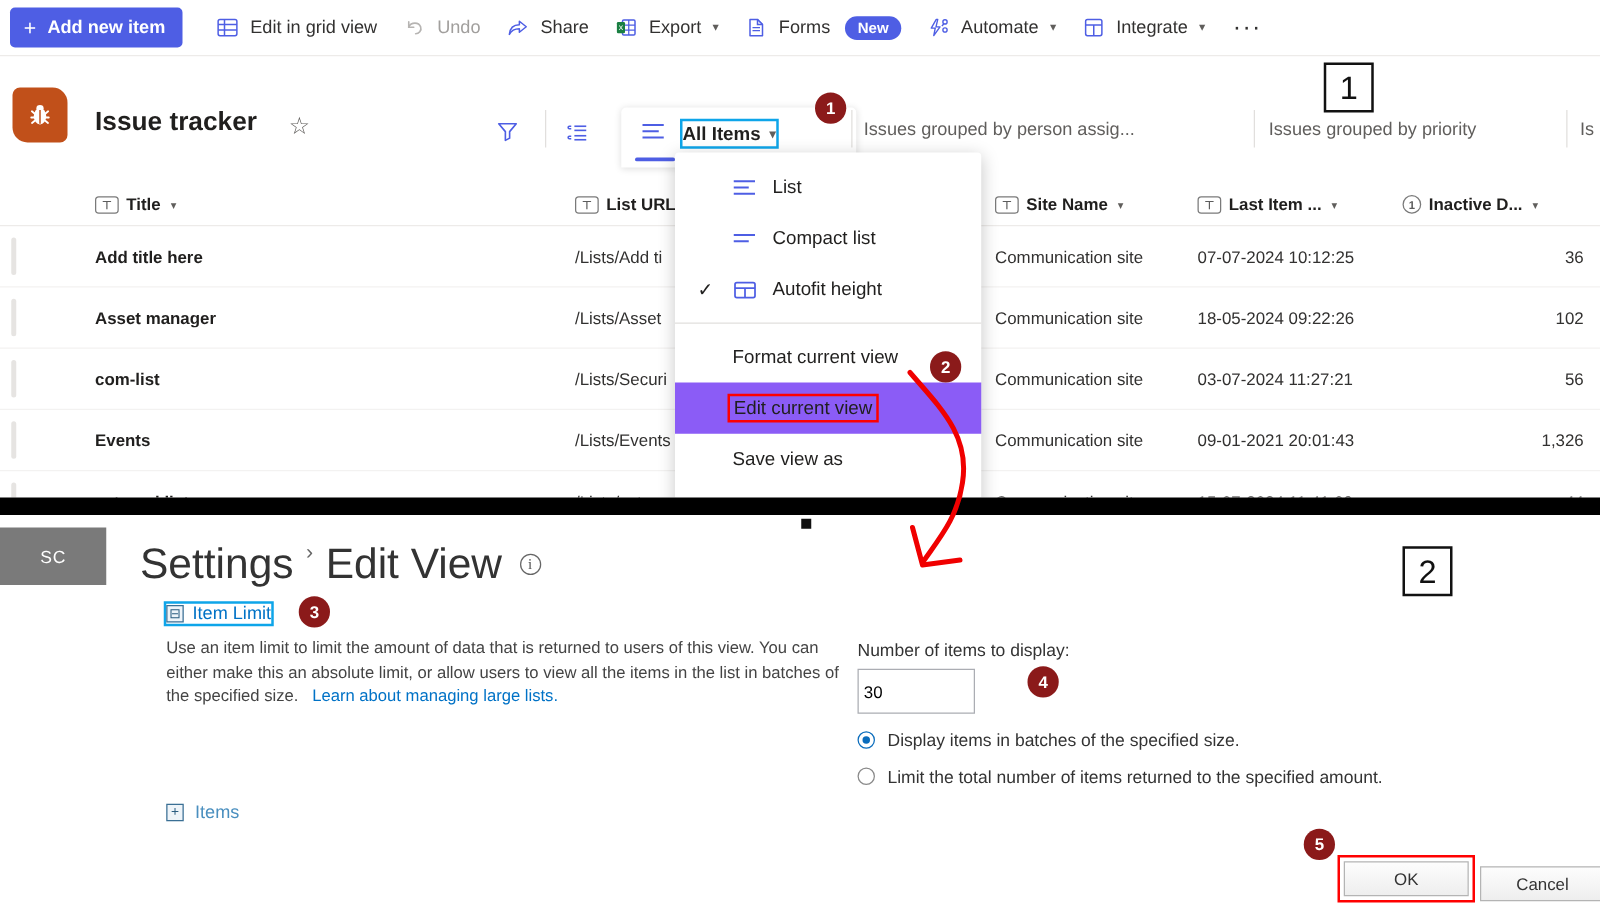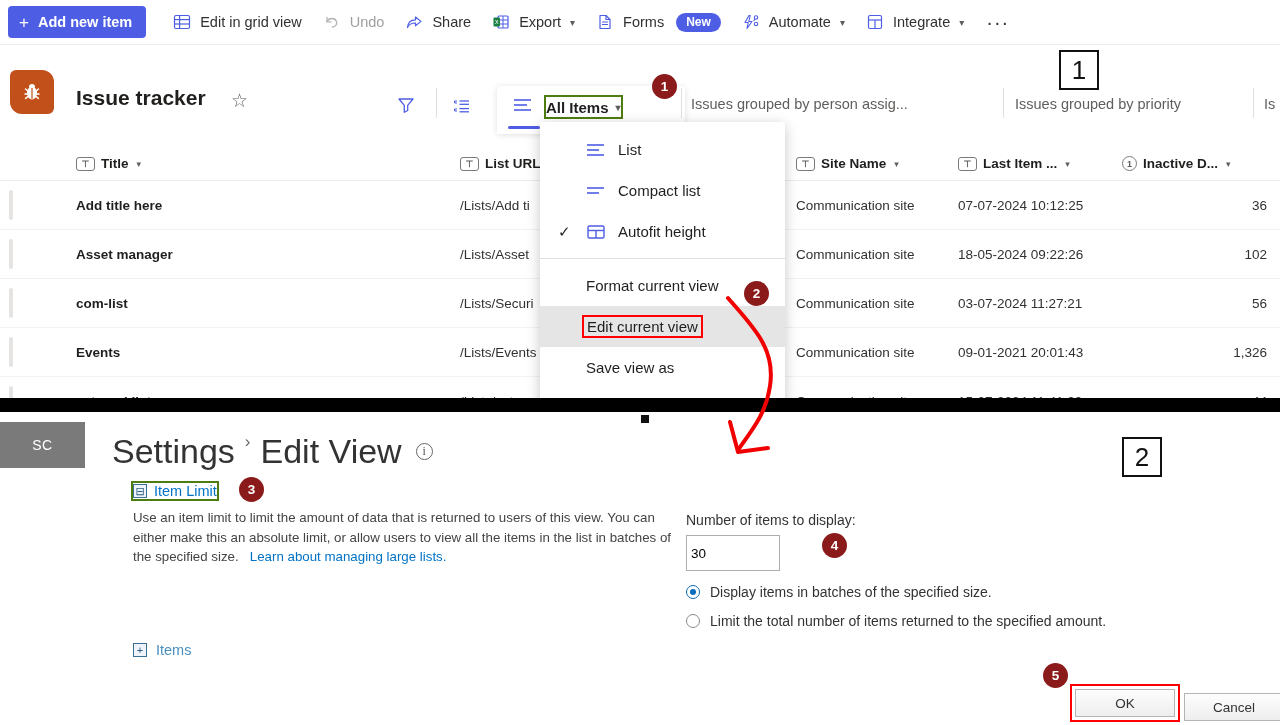--- a/index.html
+++ b/index.html
@@ -53,21 +53,21 @@
     background: #fff; border-radius: 4px 4px 0 0;
     box-shadow: 0 1px 6px rgba(0,0,0,0.13);
   }
   .view-hamburger { position: absolute; left: 512px; top: 96px; }
   .view-underline { position: absolute; left: 508px; top: 126px; width: 32px; height: 3px; background: #4e5ee4; border-radius: 2px; }
   .allitems-label {
     position: absolute; left: 544px; top: 95px; height: 24px;
     display: flex; align-items: center; gap: 6px;
     font-size: 15px; font-weight: 600; color: #201f1e; cursor: pointer;
   }
-  .redbox { border: 2px solid #4d7c0f; }
+  .redbox { border: 2px solid #0ea5e9; }
   .view-tab {
     position: absolute; top: 96px; font-size: 14.5px; color: #605e5c; cursor: pointer; white-space: nowrap;
   }
 
   
   .tbl { position: absolute; left: 0; top: 147px; width: 1280px; }
   .thead { display: flex; height: 34px; align-items: center; border-bottom: 1px solid #edebe9; }
   .th { display: flex; align-items: center; gap: 6px; font-size: 13.5px; font-weight: 700; color: #201f1e; white-space: nowrap; }
   .th .fieldico {
     width: 19px; height: 14px; border: 1.2px solid #7a7a7a; border-radius: 3px;
@@ -84,21 +84,21 @@
   
   .menu {
     position: absolute; left: 540px; top: 122px; width: 245px;
     background: #fff; box-shadow: 0 3px 14px rgba(0,0,0,0.22); border-radius: 3px;
     padding-top: 7px; z-index: 40;
   }
   .menu-item {
     height: 41px; display: flex; align-items: center; font-size: 15px; color: #201f1e;
     cursor: pointer; padding-left: 46px; position: relative;
   }
-  .menu-item.hovered { background: #e5e5e5; }
+  .menu-item.hovered { background: #8b5cf6; }
   .menu-item .mico { position: absolute; left: 46px; display: flex; align-items: center; justify-content: center; width: 20px; color: #4e5ee4; }
   .menu-item.has-ico { padding-left: 78px; }
   .menu-item .check { position: absolute; left: 18px; font-size: 15px; color: #201f1e; }
   .menu-divider { height: 1px; background: #e1dfdd; margin: 6px 0; }
   .menu-item .redlabel { border: 2px solid #ff0000; padding: 1px 3px; margin-left: -4px; }
 
   
   .blackband { position: absolute; left: 0; top: 398px; width: 1280px; height: 14px; background: #000; z-index: 60; }
   .blackdot { position: absolute; left: 641px; top: 415px; width: 8px; height: 8px; background: #111; z-index: 60; }
 

